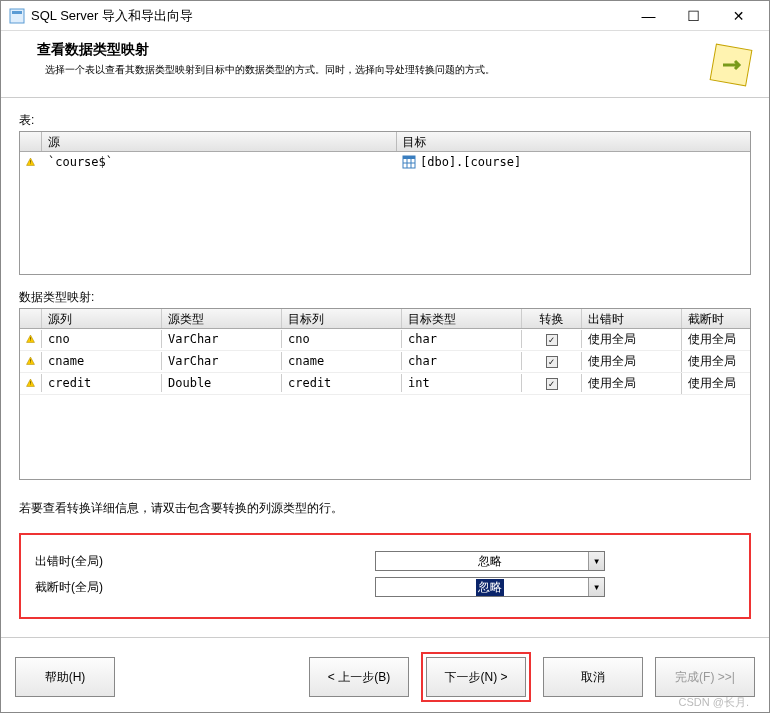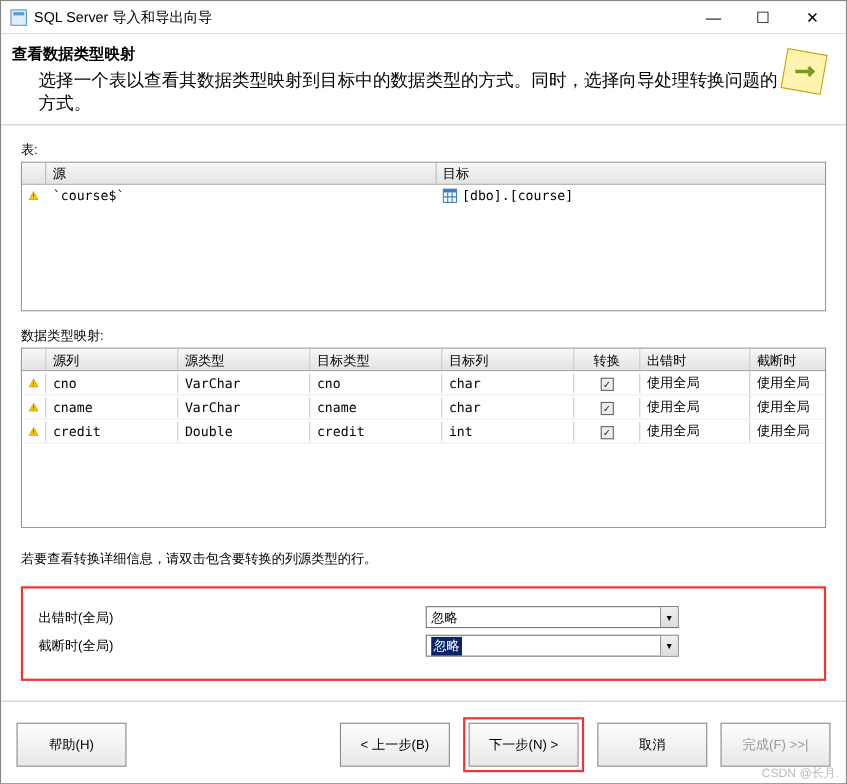--- a/index.html
+++ b/index.html
@@ -3,24 +3,24 @@
 <meta charset="utf-8">
 <style>
 * { box-sizing: border-box; margin: 0; padding: 0; }
 body { font-family: "Microsoft YaHei", "SimSun", sans-serif; font-size: 12px; background: #fff; width: 770px; }
 .window { border: 1px solid #888; width: 770px; height: 713px; display: flex; flex-direction: column; background: #fff; position: relative; }
 .titlebar { height: 30px; display: flex; align-items: center; padding: 0 8px; border-bottom: 1px solid #ddd; }
 .title-icon { width: 16px; height: 16px; margin-right: 6px; display: inline-flex; align-items: center; justify-content: center; }
 .title-text { flex: 1; font-size: 13px; }
 .winctl { display: flex; }
 .winbtn { width: 45px; height: 28px; border: none; background: transparent; text-align: center; line-height: 28px; font-size: 14px; }
-.header { padding: 10px 14px 8px 10px; display: flex; align-items: flex-start; border-bottom: 1px solid #ccc; }
+.header { padding: 10px 14px 8px 36px; display: flex; align-items: flex-start; border-bottom: 1px solid #ccc; }
 .header-left { flex: 1; }
 .header-title { font-size: 14px; font-weight: bold; margin-bottom: 4px; }
-.header-sub { font-size: 16px; margin-left: 24px; }
+.header-sub { font-size: 10px; margin-left: 8px; }
 .header-icon { width: 48px; height: 48px; }
 .content { flex: 1; padding: 10px 18px; display: flex; flex-direction: column; overflow: hidden; }
 .section-label { font-size: 12px; margin: 4px 0 2px 0; }
 .grid1 { border: 1px solid #999; height: 150px; background: #fff; overflow: hidden; display: flex; flex-direction: column; }
 .grid-header { display: flex; background: linear-gradient(#f7f7f7, #e3e3e3); border-bottom: 1px solid #aaa; font-size: 12px; height: 20px; }
 .grid-header .hc { border-right: 1px solid #bbb; padding: 2px 6px; }
 .grid1 .col-icon { width: 22px; }
 .grid1 .col-src { flex: 1; }
 .grid1 .col-tgt { flex: 1; border-right: none; }
 .grid1-row { display: flex; height: 20px; align-items: center; font-family: "SimSun", monospace; }
@@ -37,35 +37,35 @@
 .grid2 .c-icon { width: 22px; display: flex; align-items: center; justify-content: center; }
 .grid2 .c-srccol { width: 120px; }
 .grid2 .c-srctype { width: 120px; }
 .grid2 .c-tgtcol { width: 120px; }
 .grid2 .c-tgttype { width: 120px; }
 .grid2 .c-conv { width: 60px; text-align: center; }
 .grid2 .c-err { width: 100px; }
 .grid2 .c-trunc { width: 100px; border-right: none; }
 .hint { font-size: 12px; margin: 20px 0 10px 0; }
 .redbox1 { border: 2px solid #e33; padding: 10px 14px 14px 14px; margin-top: 6px; }
-.formrow { display: flex; align-items: center; margin: 6px 0; gap: 12px; }
+.formrow { display: flex; align-items: center; margin: 6px 0; }
 .formrow .label { width: 340px; font-size: 12px; }
-.formrow .combo { width: 230px; height: 20px; border: 1px solid #777; background: #fff; padding: 0 4px; display: flex; align-items: center; justify-content: flex-start; font-family: "SimSun", monospace; position: relative; }
+.formrow .combo { width: 230px; height: 20px; border: 1px solid #777; background: #fff; padding: 0 4px; display: flex; align-items: center; justify-content: center; font-family: "SimSun", monospace; position: relative; }
 .combo.selected span { background: #0a246a; color: #fff; padding: 0 2px; }
 .combo .arrow { width: 16px; height: 18px; border-left: 1px solid #999; background: linear-gradient(#f0f0f0, #ddd); display: flex; align-items: center; justify-content: center; position: absolute; right: 0; top: 0; }
 .hr { border: none; border-top: 1px solid #ccc; margin: 8px 0; }
 .footer { padding: 6px 14px 10px 14px; display: flex; align-items: center; gap: 12px; }
 .btn { min-width: 100px; height: 40px; border: 1px solid #888; background: linear-gradient(#fdfdfd, #e8e8e8); font-size: 12px; padding: 0 8px; }
 .btn.disabled { color: #999; }
 .redbox2 { border: 2px solid #e33; padding: 3px; }
 .spacer { flex: 1; }
 .checkbox { width: 12px; height: 12px; border: 1px solid #666; background: #fff; display: inline-flex; align-items: center; justify-content: center; font-size: 10px; margin: 0 auto; }
 .checkbox.checked::after { content: "✓"; color: #222; }
 .checkbox.disabled { background: #eee; color: #999; }
-.watermark { position: absolute; bottom: 2px; right: 6px; color: #bbb; font-size: 11px; }
+.watermark { position: absolute; bottom: 2px; right: 20px; color: #bbb; font-size: 11px; }
 </style>
 </head>
 <body>
 
 <div class="window">
   <div class="titlebar">
     <span class="title-icon">
       <svg viewBox="0 0 16 16">
           <rect x="1" y="1" width="14" height="14" fill="#dfeefc" stroke="#5a9bd4"></rect>
           <rect x="3" y="3" width="10" height="3" fill="#5a9bd4"></rect>
@@ -123,22 +123,22 @@
       </div>
     </div>
 
     <div class="section-label" style="margin-top:14px">数据类型映射:</div>
     <div class="grid2">
       <div class="grid2-inner">
         <div class="grid-header">
           <div class="hc c-icon"></div>
           <div class="hc c-srccol">源列</div>
           <div class="hc c-srctype">源类型</div>
+          <div class="hc c-tgtcol">目标列</div>
           <div class="hc c-tgttype">目标类型</div>
-          <div class="hc c-tgtcol">目标列</div>
           <div class="hc c-conv">转换</div>
           <div class="hc c-err">出错时</div>
           <div class="hc c-trunc">截断时</div>
         </div>
         <div id="mapping-rows">
             <div class="row">
     <div class="cell c-icon warn-icon">
       <svg viewBox="0 0 16 16" width="14" height="14">
                   <polygon points="8,1 15,14 1,14" fill="#ffcc00" stroke="#aa8800"></polygon>
                   <text x="8" y="12" font-size="9" text-anchor="middle" fill="#000">!</text>

